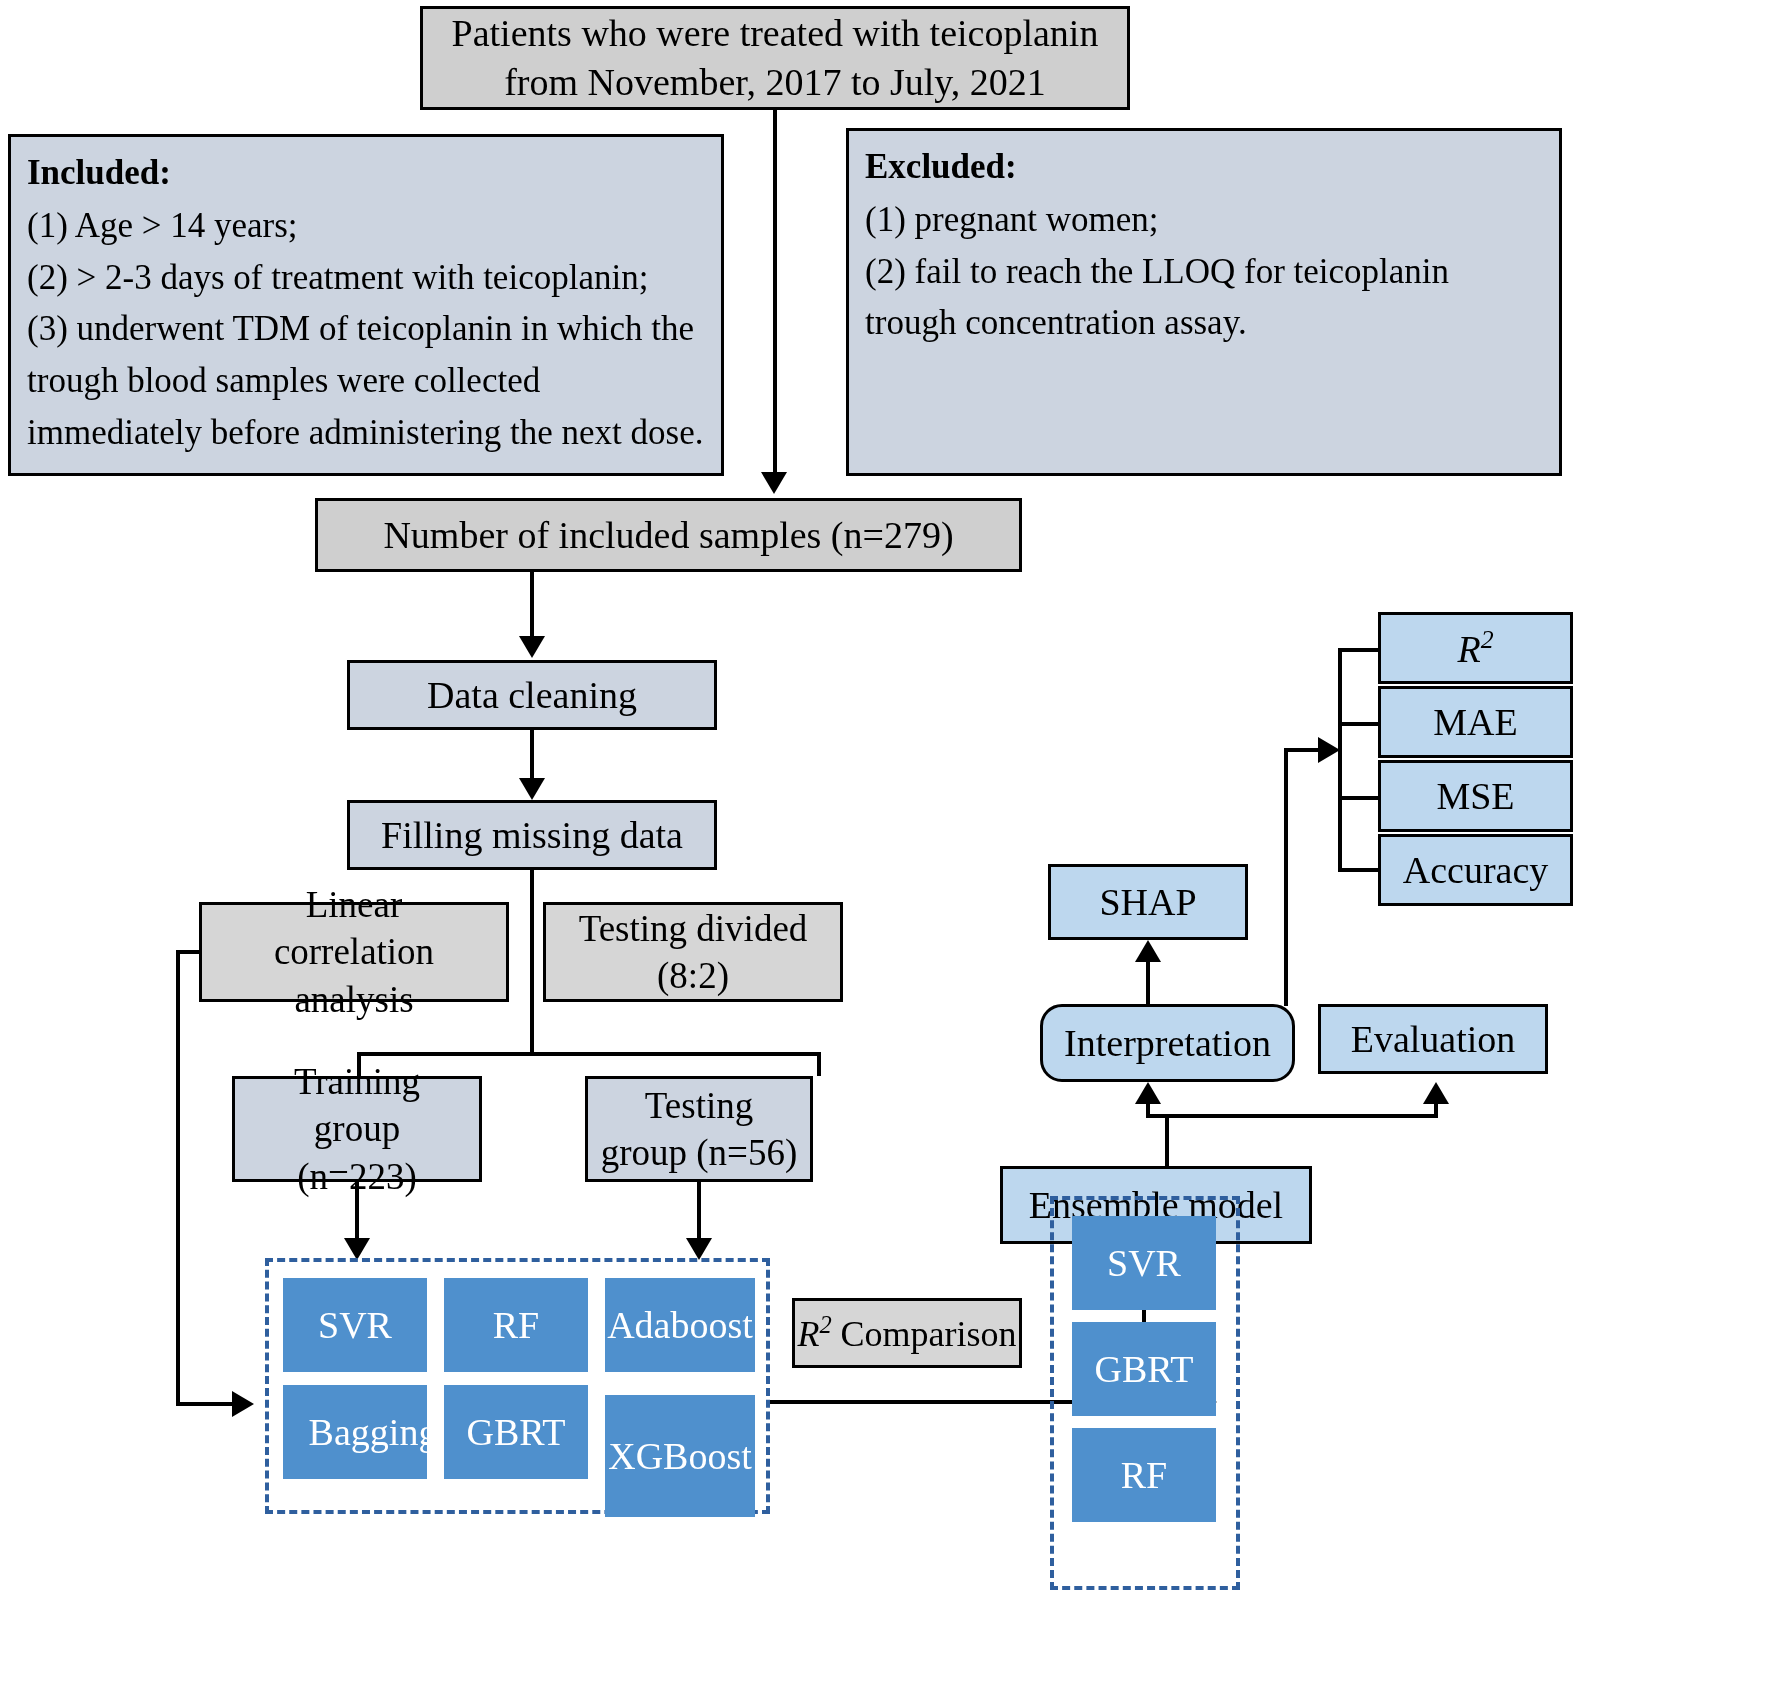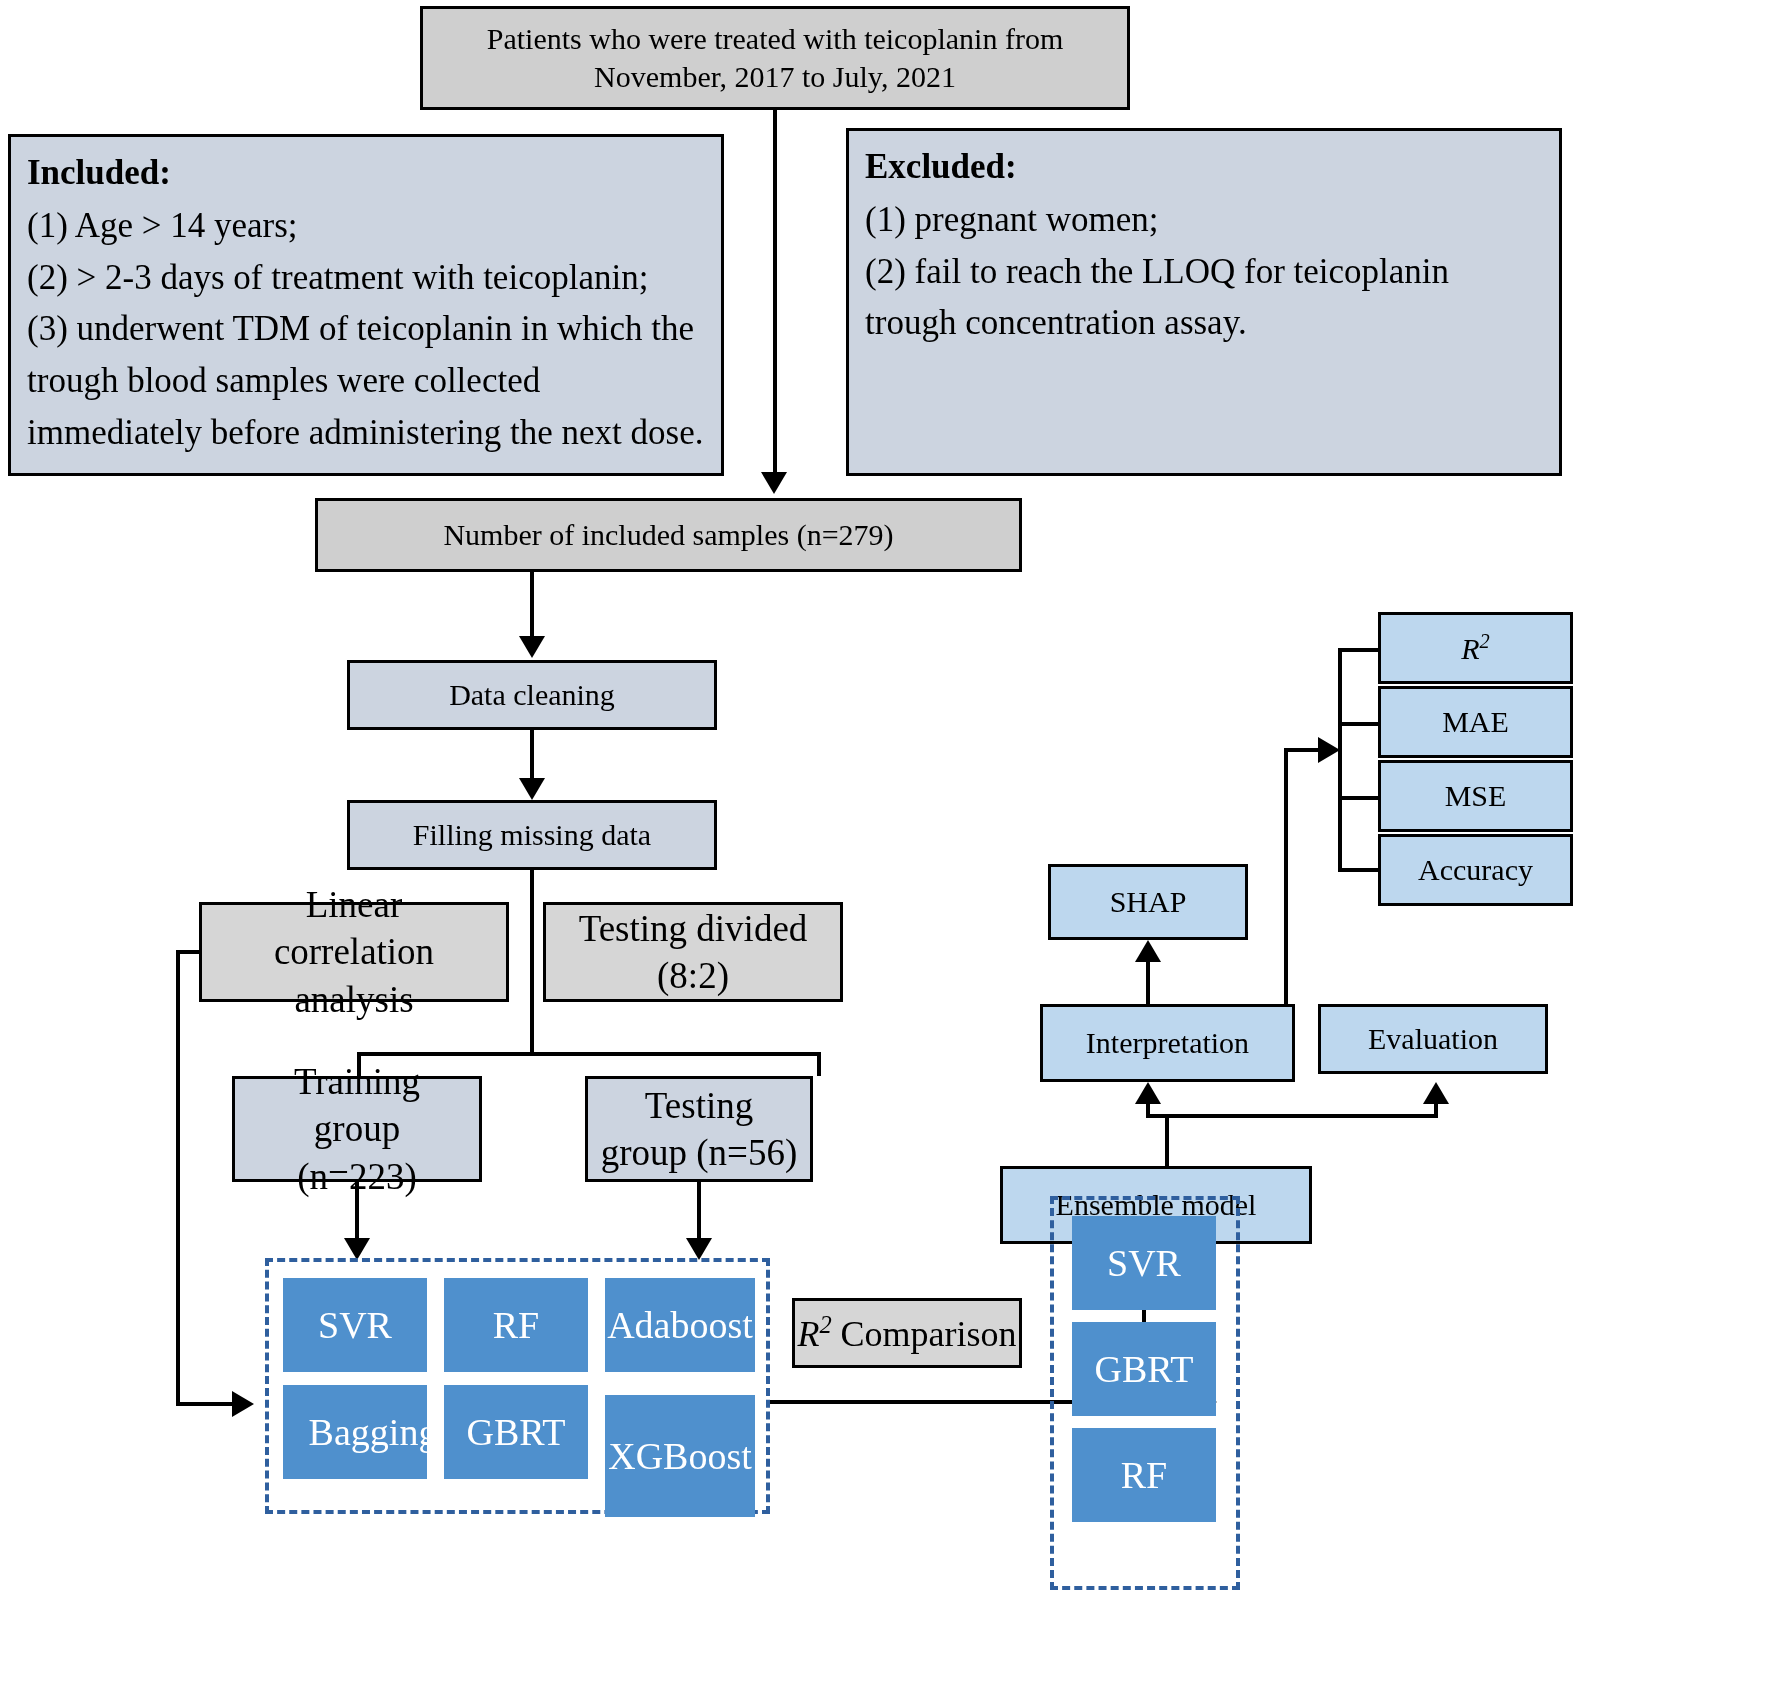--- a/index.html
+++ b/index.html
@@ -46,21 +46,21 @@
     margin-bottom: 4px;
   }
   .criteria-line {
     font-size: 35px;
     line-height: 1.48;
     white-space: nowrap;
   }
   .criteria-line.wrap { white-space: normal; }
   .f36 { font-size: 36px; }
   .f37 { font-size: 37px; }
-  .f38 { font-size: 30px; }
+  .f38 { font-size: 38px; }
 
   
   .vline, .hline {
     position: absolute;
     background: #000000;
   }
   .vline { width: 4px; }
   .hline { height: 4px; }
 
   .arrow-down, .arrow-up, .arrow-right {
@@ -207,21 +207,21 @@
   <div class="hline" style="left:770px; top:1400px; width:432px;"></div>
   <div class="arrow-right" style="left:1195px; top:1389px;"></div>
 
   <div class="box fill-lightblue f38" style="left:1048px; top:864px; width:200px; height:76px;">
     <span>SHAP</span>
   </div>
 
   <div class="vline" style="left:1146px; top:962px; height:42px;"></div>
   <div class="arrow-up" style="left:1135px; top:940px;"></div>
 
-  <div class="box fill-lightblue f38" style="left:1040px; top:1004px; width:255px; height:78px;">
+  <div class="box fill-lightblue f38" style="left:1040px; top:1004px; width:255px; height:78px;border-radius:22px;">
     <span>Interpretation</span>
   </div>
 
   <div class="box fill-lightblue f38" style="left:1318px; top:1004px; width:230px; height:70px;">
     <span>Evaluation</span>
   </div>
 
   <div class="vline" style="left:1165px; top:1118px; height:48px;"></div>
   <div class="hline" style="left:1146px; top:1114px; width:292px;"></div>
   <div class="vline" style="left:1146px; top:1100px; height:18px;"></div>

